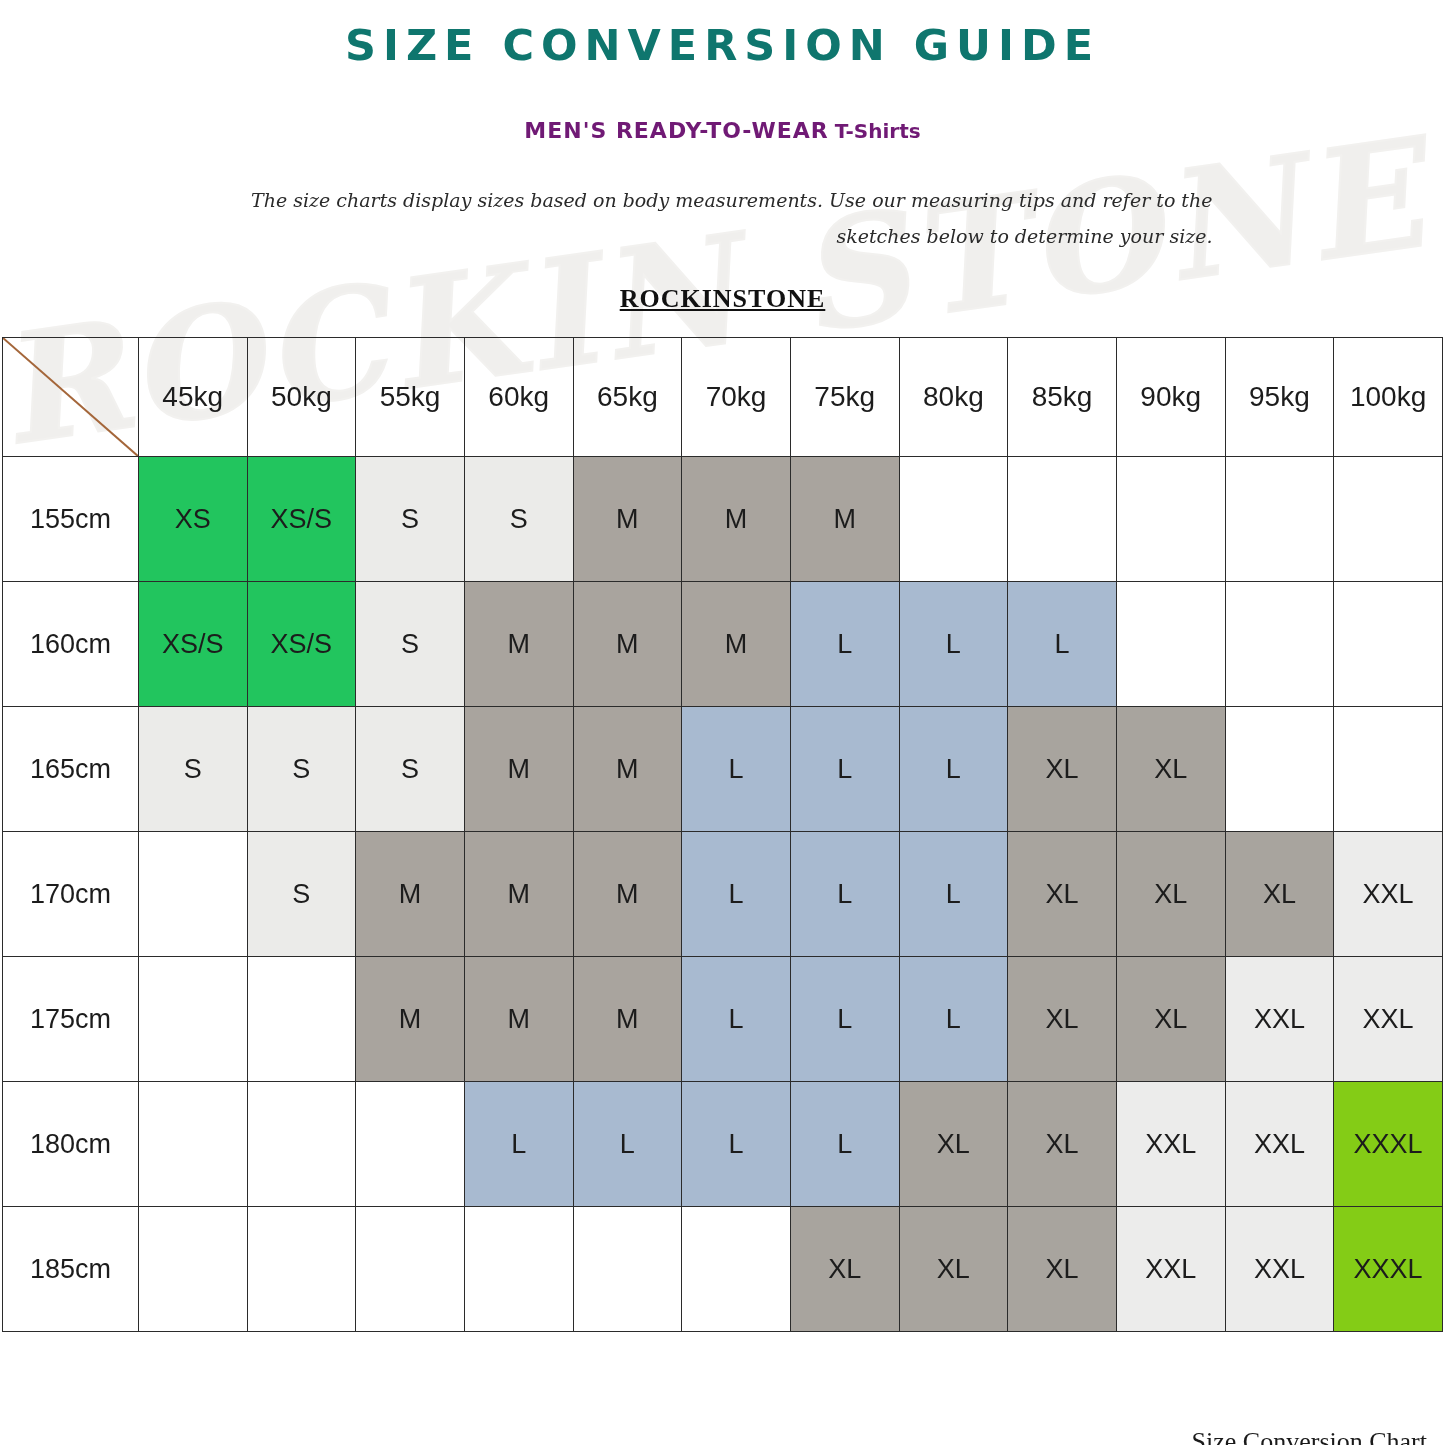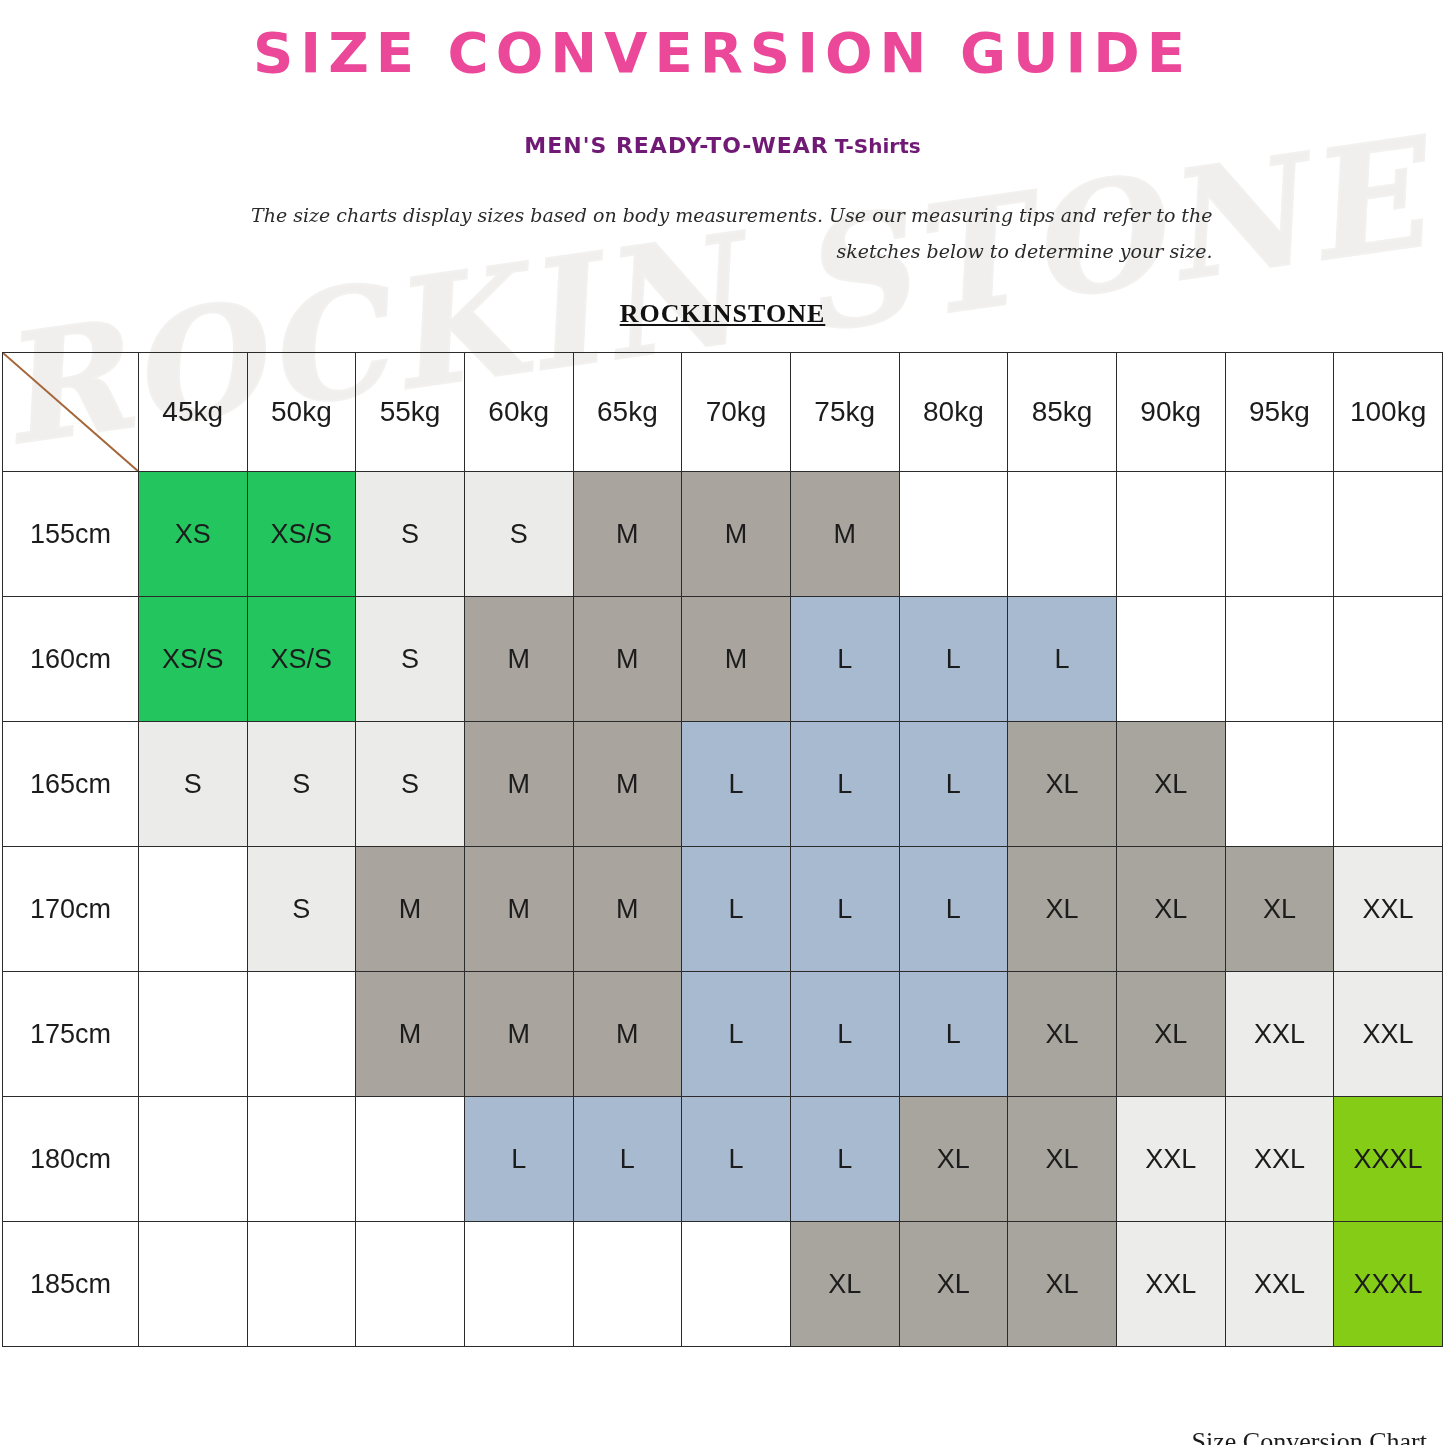--- a/index.html
+++ b/index.html
@@ -44,25 +44,25 @@
     z-index: 1;
     width: 1445px;
     height: 1445px;
     box-sizing: border-box;
   }
 
   
   .main-title {
     text-align: center;
     font-family: "DejaVu Sans", sans-serif;
-    font-size: 56px;
+    font-size: 43px;
     font-weight: 700;
     letter-spacing: 7px;
     margin-top: 20px;
-    color: #ec4899;
+    color: #0f766e;
   }
   .subtitle {
     text-align: center;
     margin-top: 48px;
     font-size: 22px;
     font-weight: 700;
     color: #701a75;
   }
   .subtitle .cat {
     font-family: "DejaVu Sans", sans-serif;

